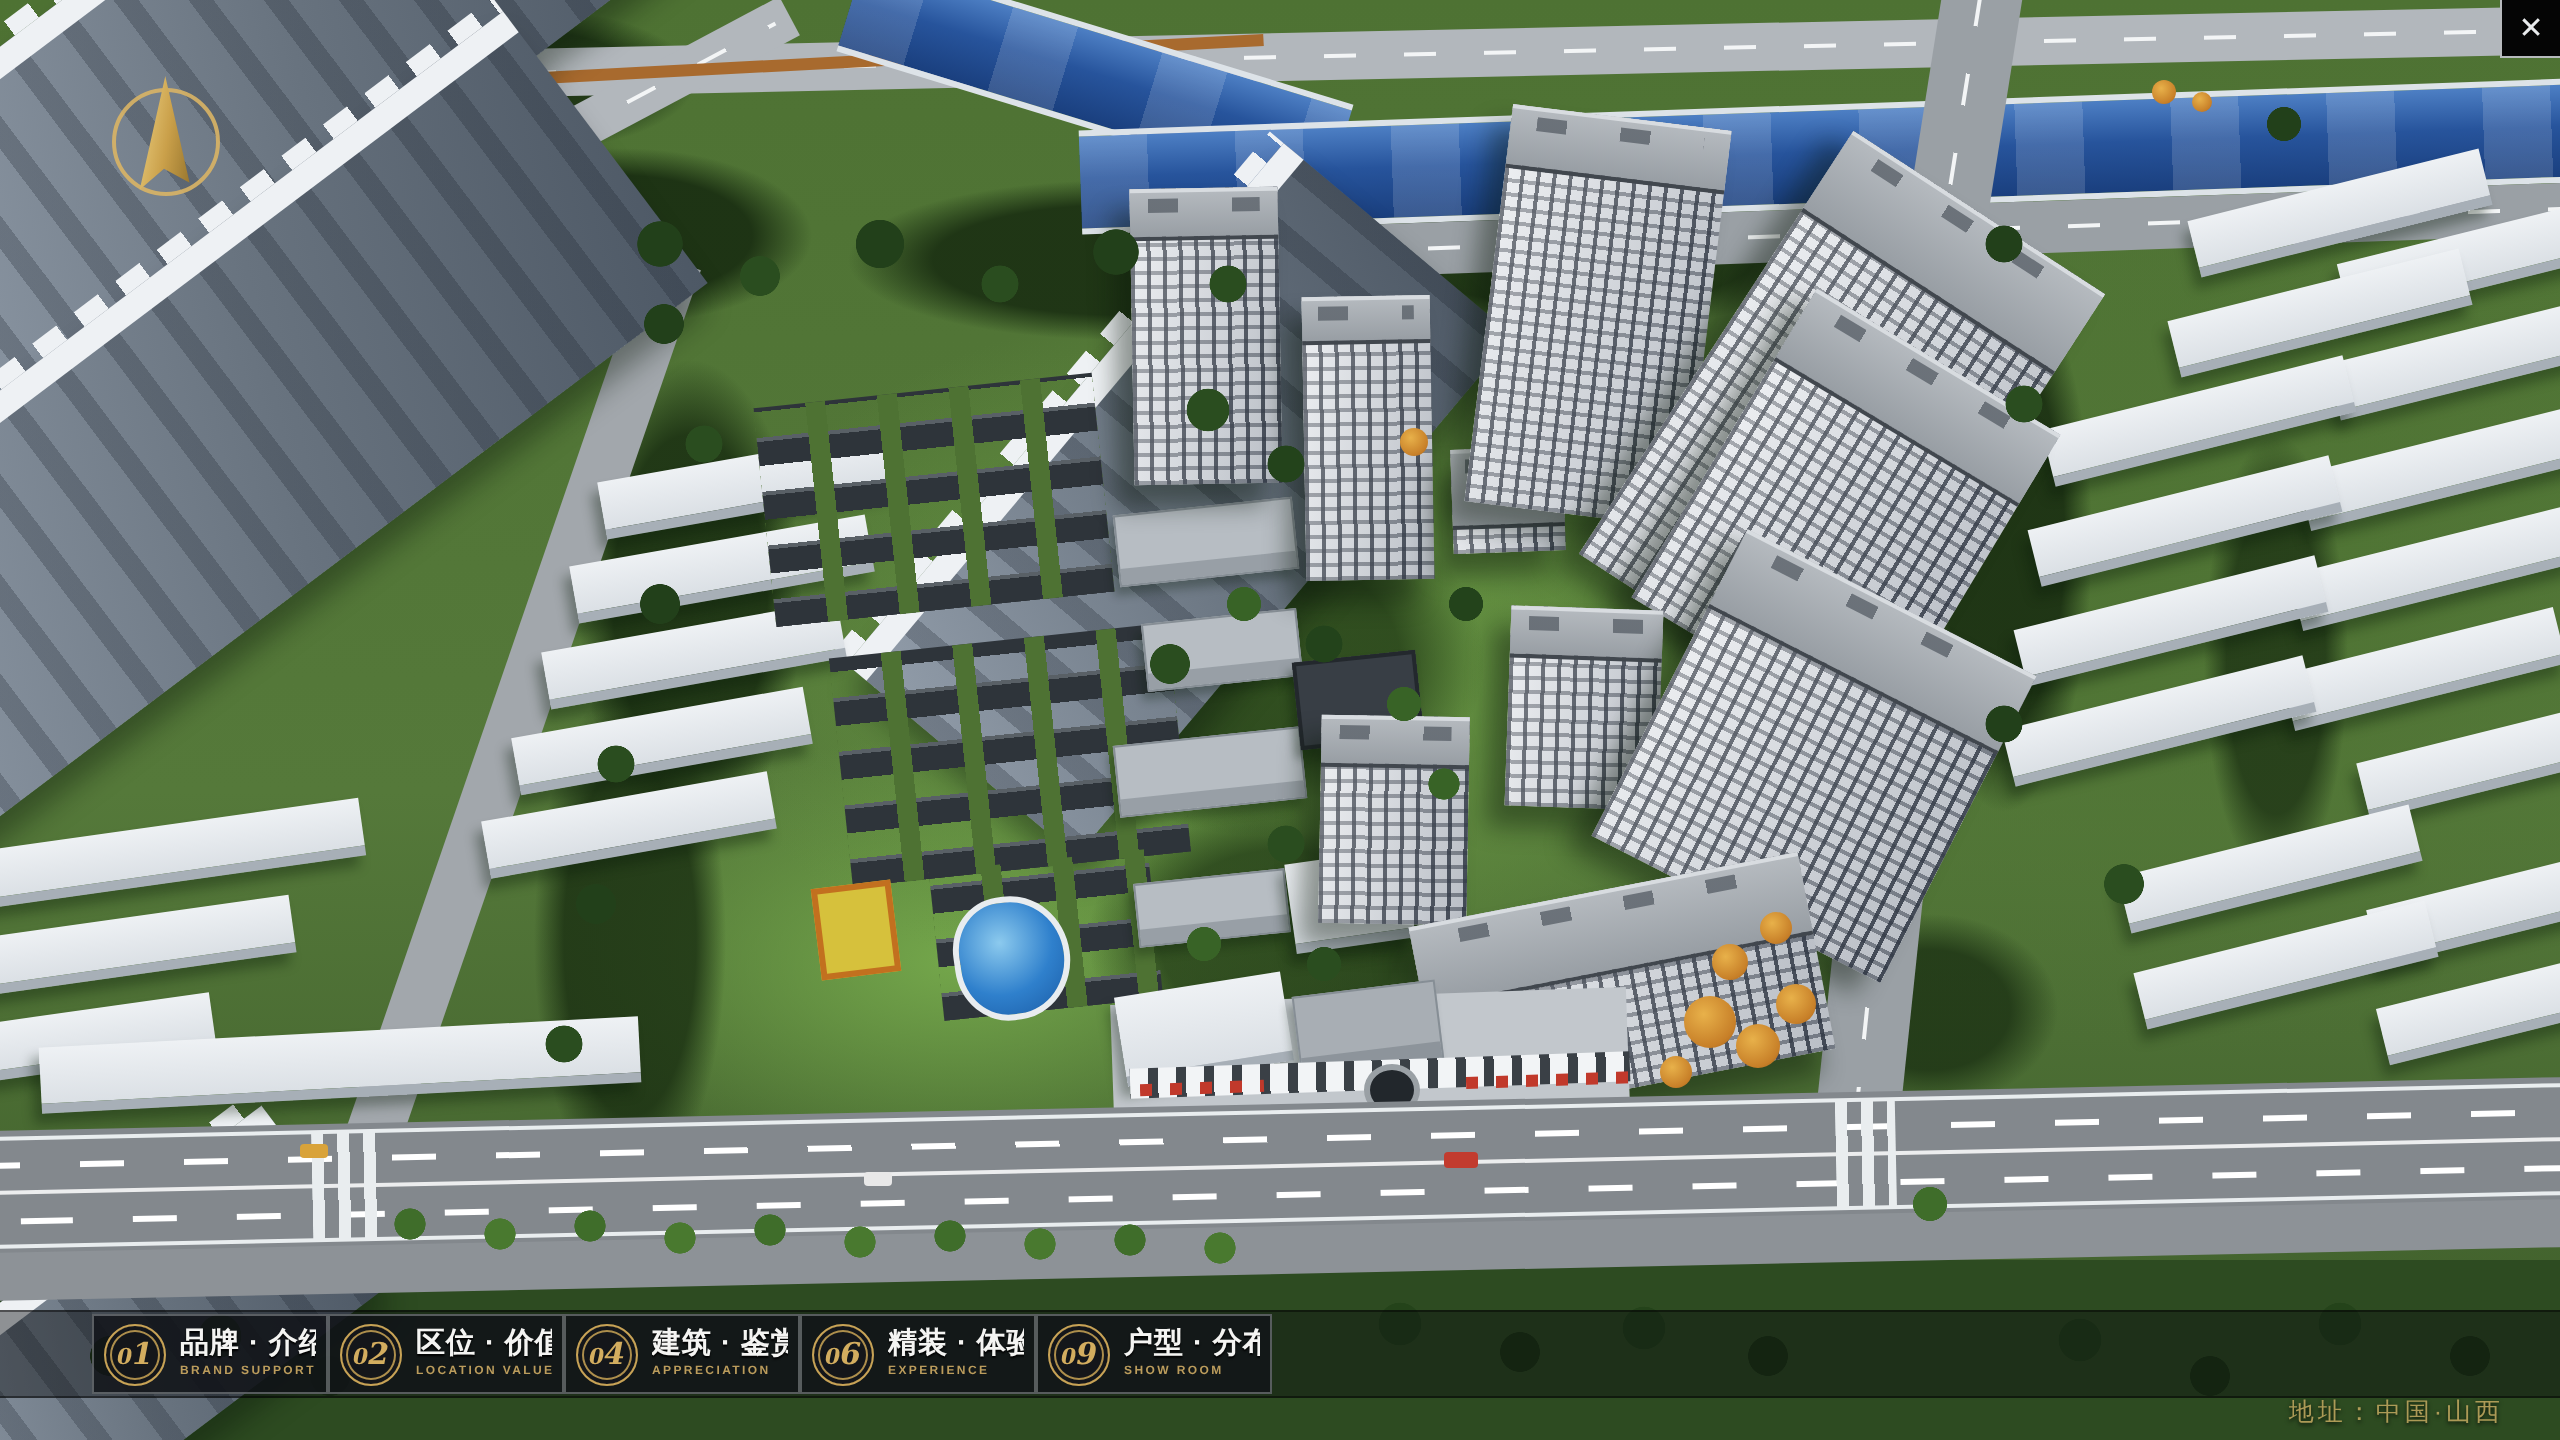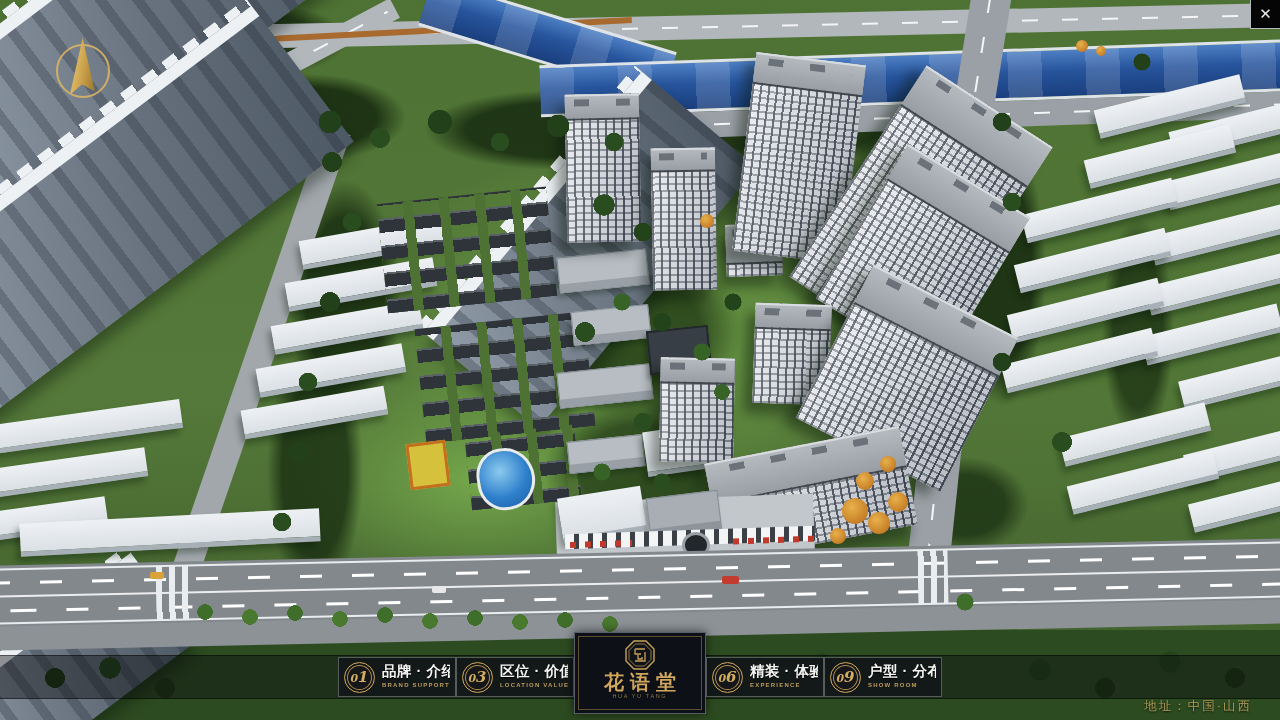--- a/index.html
+++ b/index.html
@@ -146,21 +146,21 @@
     clip-path:polygon(52% 0%,12% 98%,50% 80%,90% 92%);filter:drop-shadow(1px 2px 2px rgba(0,0,0,.45));}
   .close{top:0;right:0;width:30px;height:29px;background:#050505;border:1px solid rgba(215,219,222,.85);
     border-top:none;border-right:none;color:#e9ebed;display:flex;align-items:center;justify-content:center;
     font-size:15px;cursor:pointer;}
   .address{right:28px;bottom:5px;color:rgba(185,163,92,.92);font-size:12.5px;letter-spacing:2px;
     text-shadow:0 1px 2px rgba(0,0,0,.8);}
 
   
   .menubar{left:0;right:0;bottom:21px;height:44px;background:rgba(10,12,15,.42);
     border-top:1px solid rgba(0,0,0,.45);border-bottom:1px solid rgba(0,0,0,.45);
-    display:flex;align-items:center;justify-content:center;padding:0 46px;box-sizing:border-box;}
+    display:flex;align-items:center;justify-content:flex-start;padding:0 46px;box-sizing:border-box;}
   .mi{width:118px;height:40px;background:rgba(17,19,24,.83);border:1px solid rgba(200,204,208,.38);
     display:flex;align-items:center;gap:7px;padding:0 5px;box-sizing:border-box;cursor:pointer;flex:none;}
   .badge{width:29px;height:29px;border-radius:50%;flex:none;background:#14161a;border:1px solid #c8a356;
     box-shadow:inset 0 0 0 2px #14161a,inset 0 0 0 3px rgba(200,163,86,.85);
     display:flex;align-items:center;justify-content:center;}
   .num{font-family:"DejaVu Serif","Liberation Serif",serif;font-style:italic;font-weight:bold;
     color:#d3ad5f;font-size:15px;line-height:1;display:block;}
   .num::first-letter{font-size:11px;}
   .mtxt{display:flex;flex-direction:column;overflow:hidden;}
   .zh{color:#f4f4f2;font-size:14.5px;font-weight:bold;letter-spacing:.5px;white-space:nowrap;
@@ -303,39 +303,39 @@
           <span class="num">01</span>
         </span>
       <span class="mtxt">
           <span class="zh">品牌 · 介绍</span>
           <span class="en">BRAND SUPPORT</span>
         </span>
     </div>
 
     <div class="mi">
       <span class="badge">
-          <span class="num">03</span>
+          <span class="num">02</span>
         </span>
       <span class="mtxt">
           <span class="zh">区位 · 价值</span>
           <span class="en">LOCATION VALUE</span>
         </span>
     </div>
 
 
-
-    <div class="logo">
-      <svg width="30" height="30" viewBox="0 0 30 30">
-        <polygon points="9,1 21,1 29,9 29,21 21,29 9,29 1,21 1,9" fill="#10131a" stroke="#c8a356" stroke-width="1.4"></polygon>
-        <polygon points="10.5,4 19.5,4 26,10.5 26,19.5 19.5,26 10.5,26 4,19.5 4,10.5" fill="none" stroke="#a58448" stroke-width="0.9"></polygon>
-        <path d="M10 9 h10 M10 9 v5 h6 M20 12 v9 h-10 M13 15 v4 h4 v-2" fill="none" stroke="#c8a356" stroke-width="1.3"></path>
-      </svg>
-      <span class="lname">花语堂</span>
-      <span class="lsub">HUA YU TANG</span>
-    </div>
+    <div class="mi">
+      <span class="badge">
+          <span class="num">04</span>
+        </span>
+      <span class="mtxt">
+          <span class="zh">建筑 · 鉴赏</span>
+          <span class="en">APPRECIATION</span>
+        </span>
+    </div>
+
 
 
     <div class="mi">
       <span class="badge">
           <span class="num">06</span>
         </span>
       <span class="mtxt">
           <span class="zh">精装 · 体验</span>
           <span class="en">EXPERIENCE</span>
         </span>

